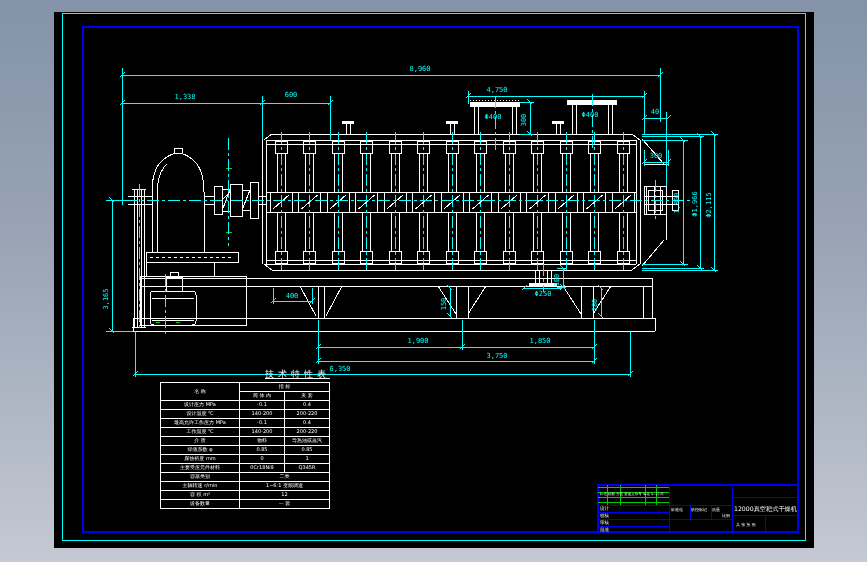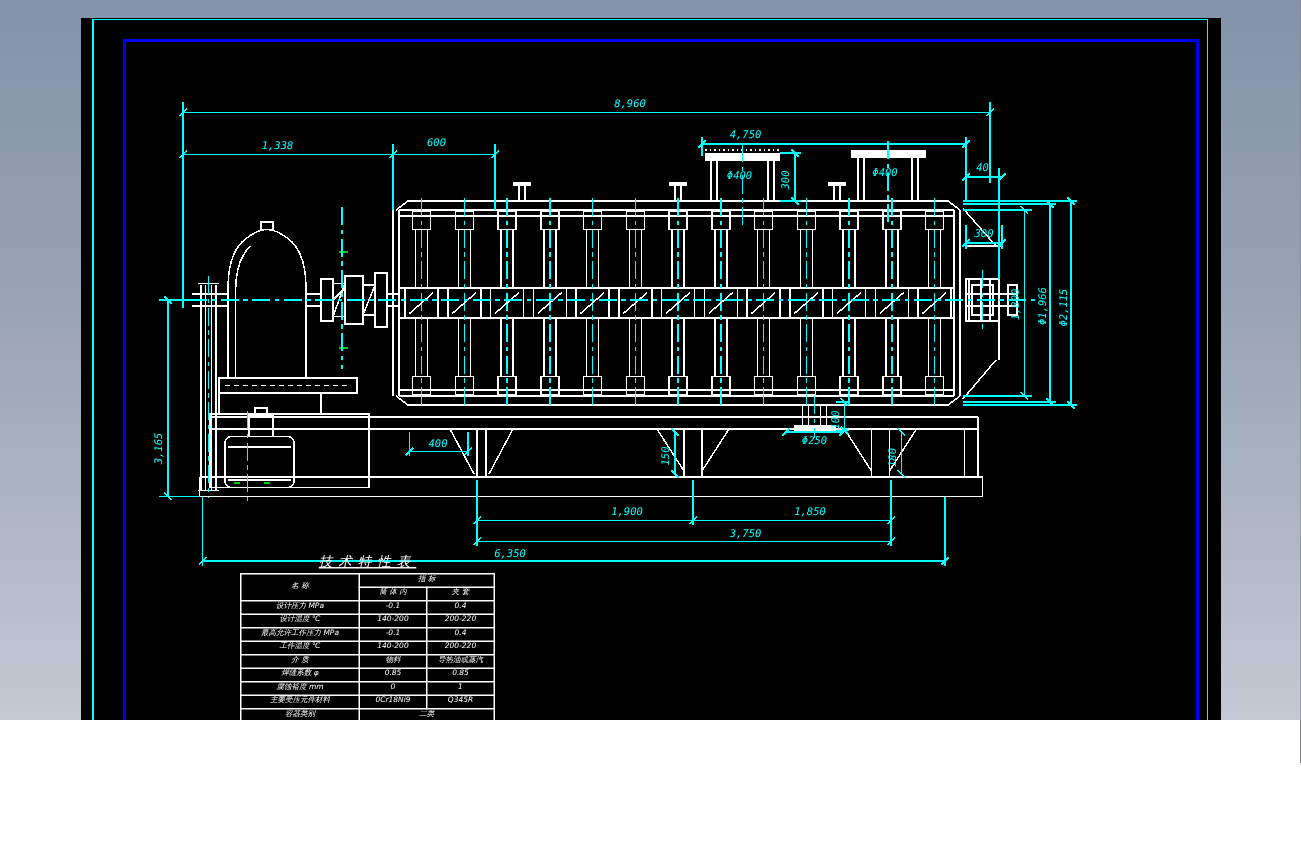--- a/index.html
+++ b/index.html
@@ -1,34 +1,34 @@
 <!DOCTYPE html>
 <html><head>
 <meta charset="utf-8">
 <style>
   html,body{margin:0;padding:0;}
-  #stage{position:relative;width:867px;height:480px;overflow:hidden;
+  #stage{position:relative;width:867px;height:562px;overflow:hidden;
     background:linear-gradient(180deg,#8493a9 0%,#9aa5b6 45%,#c4c9d3 100%);
-    font-family:"DejaVu Sans",sans-serif;font-style:italic;}
+    font-family:"DejaVu Sans",sans-serif;}
   #cad{position:absolute;left:0;top:0;}
   
   .w{stroke:#fff;fill:none;stroke-width:1;}
   .wf{fill:#fff;stroke:none;}
   .dt{stroke:#fff;fill:none;stroke-width:1;stroke-dasharray:1 2;}
   .bd{stroke:#fff;fill:none;stroke-width:1;stroke-dasharray:3 3;}
   .c{stroke:#00ffff;fill:none;stroke-width:1;}
   .cl{stroke:#00ffff;fill:none;stroke-width:1;stroke-dasharray:12 3 3 3;}
   .ct{fill:#00ffff;font-family:"DejaVu Sans Mono",monospace;font-size:7px;text-anchor:middle;}
   .g{stroke:#00d400;fill:none;stroke-width:1;}
   .bl{stroke:#0000f0;fill:none;stroke-width:2;}
   .bl1{stroke:#0000f0;fill:none;stroke-width:1;}
   .gr{stroke:#00cc00;fill:none;stroke-width:1;}
   .wt{fill:#fff;font-family:"DejaVu Sans",sans-serif;}
   
-  #table-title{position:absolute;left:160px;top:368px;width:170px;text-align:center;
+  #table-title{position:absolute;left:160px;top:368px;width:170px;text-align:right;
     color:#fff;font-size:9px;letter-spacing:4px;text-decoration:underline;white-space:nowrap;}
   #tech-table{position:absolute;left:160px;top:382px;width:170px;border-collapse:collapse;
     color:#fff;font-size:5px;text-align:center;table-layout:fixed;}
   #tech-table td{border:1px solid #fff;padding:0;height:8px;line-height:1.1;
     overflow:hidden;white-space:nowrap;}
   #tech-table td.lab{width:78px;}
 </style>
 </head>
 <body>
 

